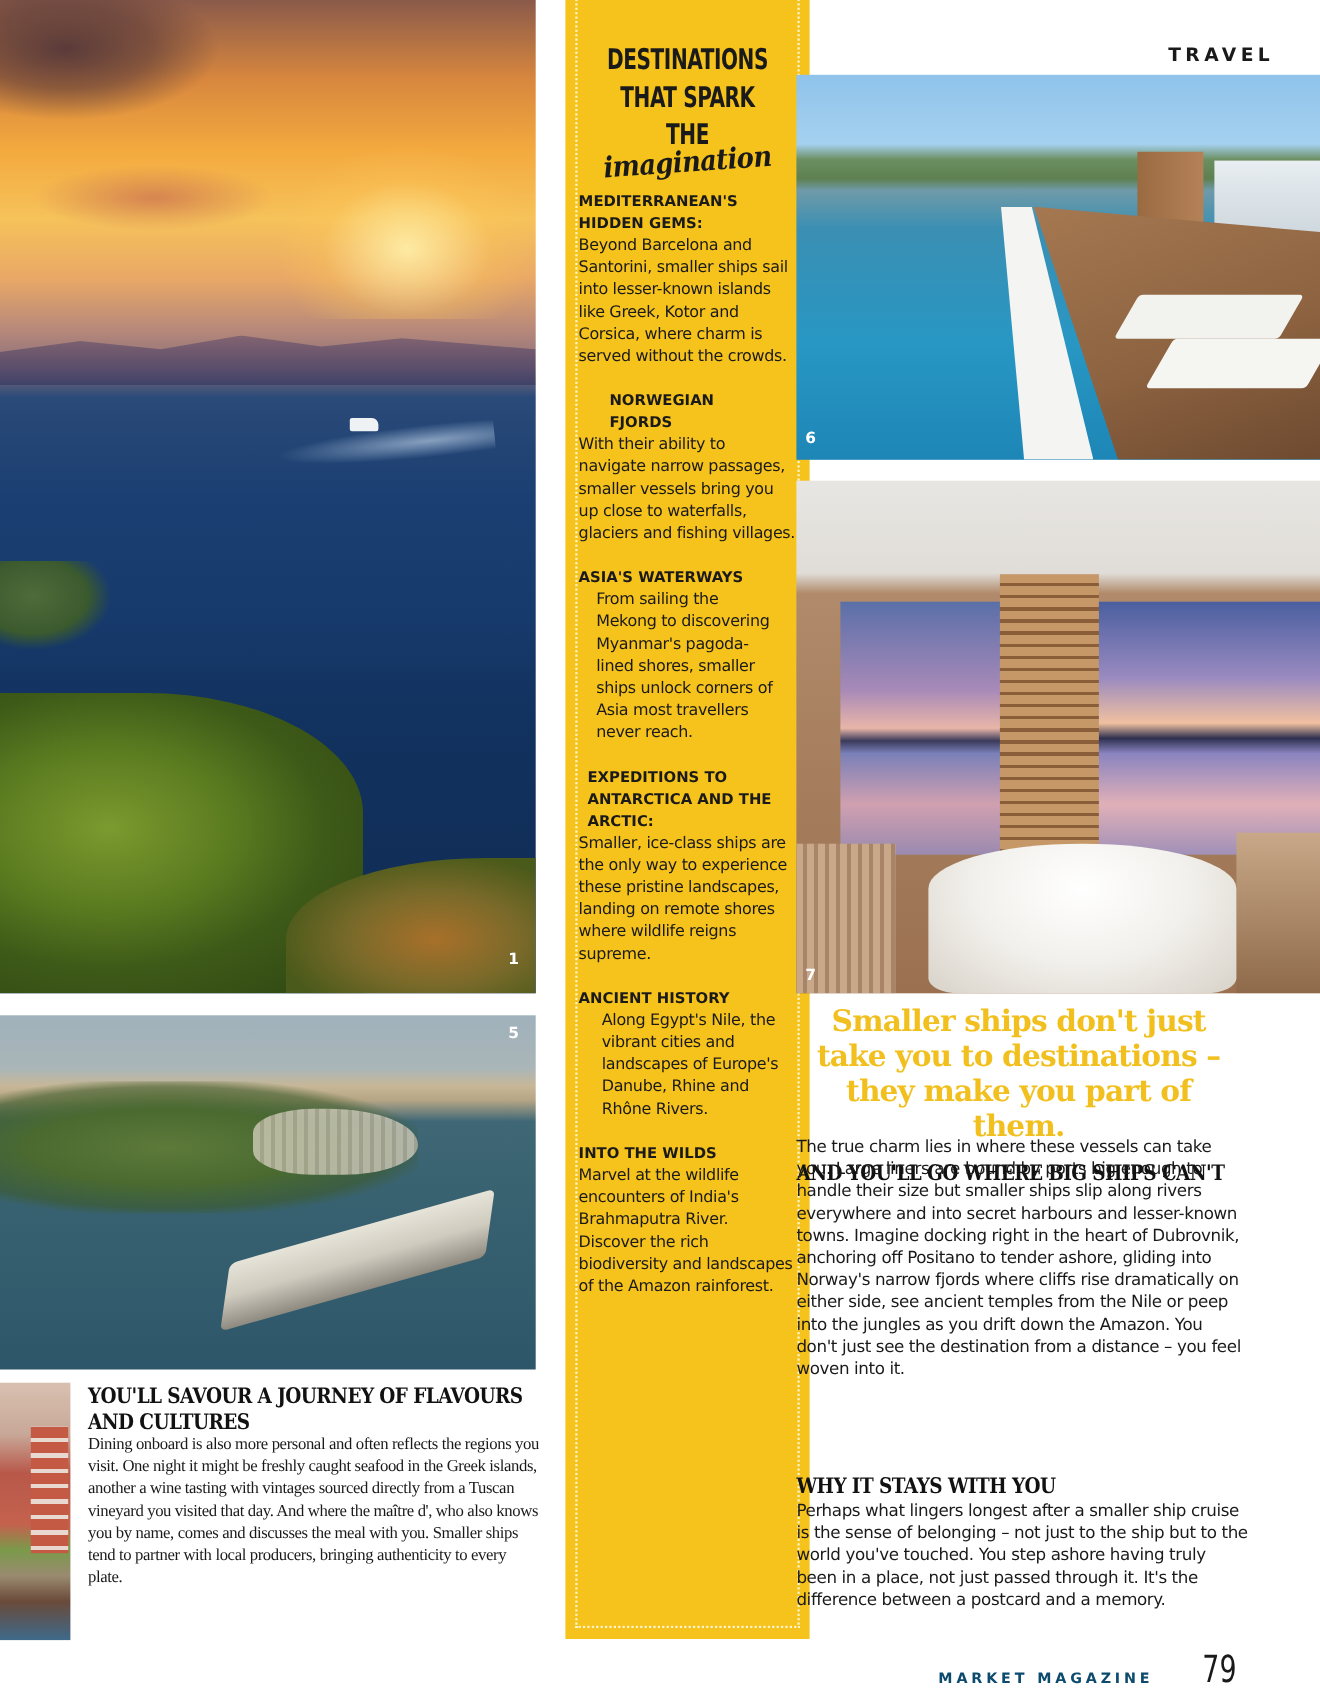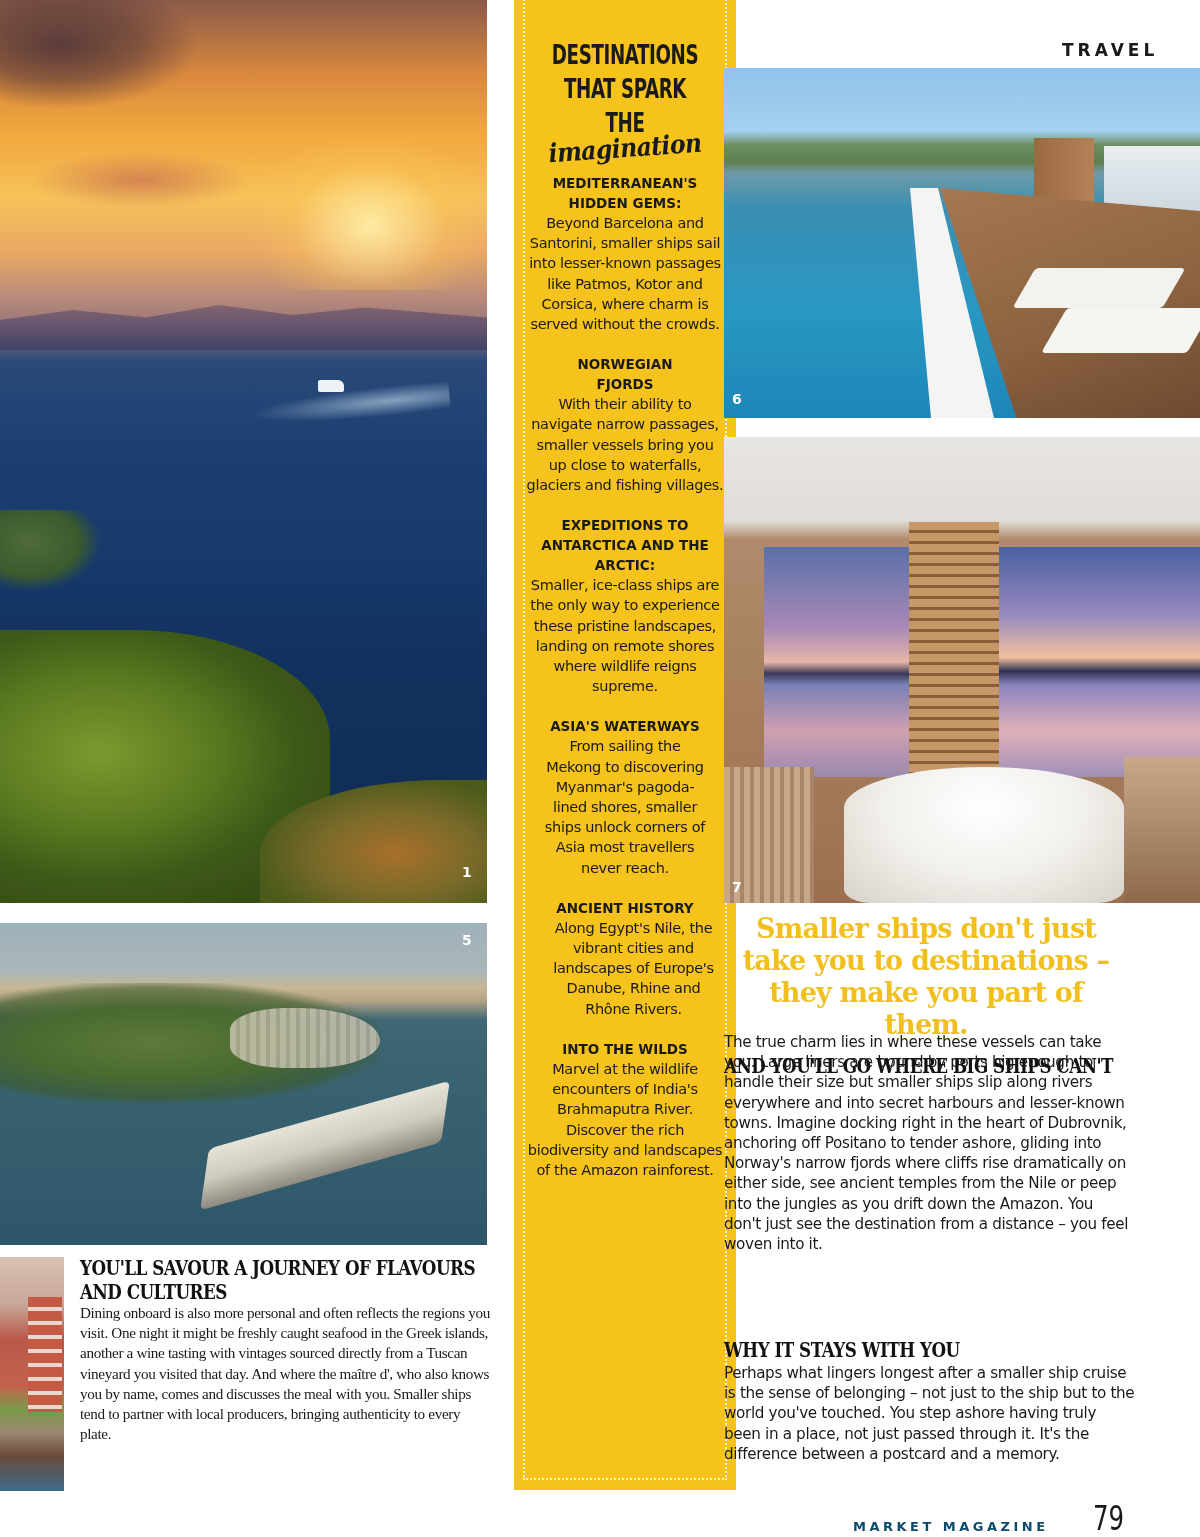--- a/index.html
+++ b/index.html
@@ -53,21 +53,21 @@
   #photo-city { left: 0; top: 1257px; width: 64px; height: 234px;
     background: linear-gradient(180deg, #d8c0b0 0%, #c8a898 20%, #b8584a 35%, #c4624e 55%, #7a9a4a 65%, #9a8a70 75%, #6a4a3a 85%, #3e6a8a 100%); }
   #photo-city .bldg { position:absolute; left:28px; top:40px; width:34px; height:115px; background: repeating-linear-gradient(180deg, #c45a44 0 10px, #e9d8d0 10px 14px); }
 
   
   #sidebar { position: absolute; left: 514px; top: 0; width: 222px; height: 1490px; background: #f6c21c; }
   #sidebar .inner { position: absolute; left: 9px; top: -4px; right: 9px; bottom: 10px; border-left: 2px dotted #fff6cf; border-right: 2px dotted #fff6cf; border-bottom: 2px dotted #fff6cf; }
   #sidebar .title { position: absolute; left: 0; right: 0; top: 38px; text-align: center; font-family: "DejaVu Sans", sans-serif; font-weight: bold; font-stretch: condensed; color: #1a1a1a; }
   #sidebar .title-line { display: block; font-size: 26px; line-height: 34px; transform: scaleX(0.78); letter-spacing: -0.5px; }
   #sidebar .script { display: block; font-family: "DejaVu Serif", serif; font-style: italic; font-size: 26px; line-height: 24px; margin-top: -4px; transform: rotate(-4deg); letter-spacing: -0.5px; }
-  #sidebar .sections { position: absolute; left: 0; right: 0; top: 173px; text-align: center; }
+  #sidebar .sections { position: absolute; left: 0; right: 0; top: 173px; text-align: left; }
   .sec { margin-bottom: 20px; }
   .sec-head { font-family: "DejaVu Sans", sans-serif; font-weight: bold; font-size: 13.5px; line-height: 20px; color: #1a1a1a; padding: 0 12px; }
   .sec-body { font-family: "DejaVu Sans", sans-serif; font-size: 14.5px; line-height: 20.2px; color: #1a1a1a; padding: 0 12px; letter-spacing: -0.3px; }
 
   
   #travel-label { position: absolute; left: 1062px; top: 40px; font-family: "DejaVu Sans", sans-serif; font-weight: bold; font-size: 17px; letter-spacing: 4px; color: #1a1a1a; }
   #pullquote { position: absolute; left: 726px; top: 913px; width: 400px; text-align: center; font-family: "DejaVu Serif", serif; font-weight: bold; font-size: 27px; line-height: 32px; color: #f2c01e; letter-spacing: -0.8px; }
   .heading { position: absolute; font-family: "DejaVu Serif", serif; font-weight: bold; font-size: 19.5px; line-height: 22px; color: #111; letter-spacing: -0.6px; transform-origin: left top; transform: scaleX(0.86); white-space: nowrap; }
   .body-text { position: absolute; font-family: "DejaVu Sans", sans-serif; font-size: 15.2px; line-height: 20.2px; color: #1a1a1a; letter-spacing: -0.35px; }
 
@@ -113,33 +113,33 @@
   <div class="inner"></div>
   <div class="title">
     <span class="title-line">DESTINATIONS</span>
     <span class="title-line">THAT SPARK</span>
     <span class="title-line">THE</span>
     <span class="script">imagination</span>
   </div>
   <div class="sections">
     <div class="sec">
       <div class="sec-head">MEDITERRANEAN'S HIDDEN GEMS:</div>
-      <div class="sec-body">Beyond Barcelona and Santorini, smaller ships sail into lesser-known passages like Patmos, Kotor and Corsica, where charm is served without the crowds.</div>
+      <div class="sec-body">Beyond Barcelona and Santorini, smaller ships sail into lesser-known islands like Greek, Kotor and Corsica, where charm is served without the crowds.</div>
     </div>
     <div class="sec">
       <div class="sec-head" style="padding:0 40px;">NORWEGIAN FJORDS</div>
       <div class="sec-body">With their ability to navigate narrow passages, smaller vessels bring you up close to waterfalls, glaciers and fishing villages.</div>
     </div>
     <div class="sec">
+      <div class="sec-head">ASIA'S WATERWAYS</div>
+      <div class="sec-body" style="padding:0 28px;">From sailing the Mekong to discovering Myanmar's pagoda-lined shores, smaller ships unlock corners of Asia most travellers never reach.</div>
+    </div>
+    <div class="sec">
       <div class="sec-head" style="padding:0 20px;">EXPEDITIONS TO ANTARCTICA AND THE ARCTIC:</div>
       <div class="sec-body">Smaller, ice-class ships are the only way to experience these pristine landscapes, landing on remote shores where wildlife reigns supreme.</div>
-    </div>
-    <div class="sec">
-      <div class="sec-head">ASIA'S WATERWAYS</div>
-      <div class="sec-body" style="padding:0 28px;">From sailing the Mekong to discovering Myanmar's pagoda-lined shores, smaller ships unlock corners of Asia most travellers never reach.</div>
     </div>
     <div class="sec">
       <div class="sec-head">ANCIENT HISTORY</div>
       <div class="sec-body" style="padding:0 16px;margin-left:17px;">Along Egypt's Nile, the vibrant cities and landscapes of Europe's Danube, Rhine and Rhône Rivers.</div>
     </div>
     <div class="sec">
       <div class="sec-head">INTO THE WILDS</div>
       <div class="sec-body">Marvel at the wildlife encounters of India's Brahmaputra River. Discover the rich biodiversity and landscapes of the Amazon rainforest.</div>
     </div>
   </div>

